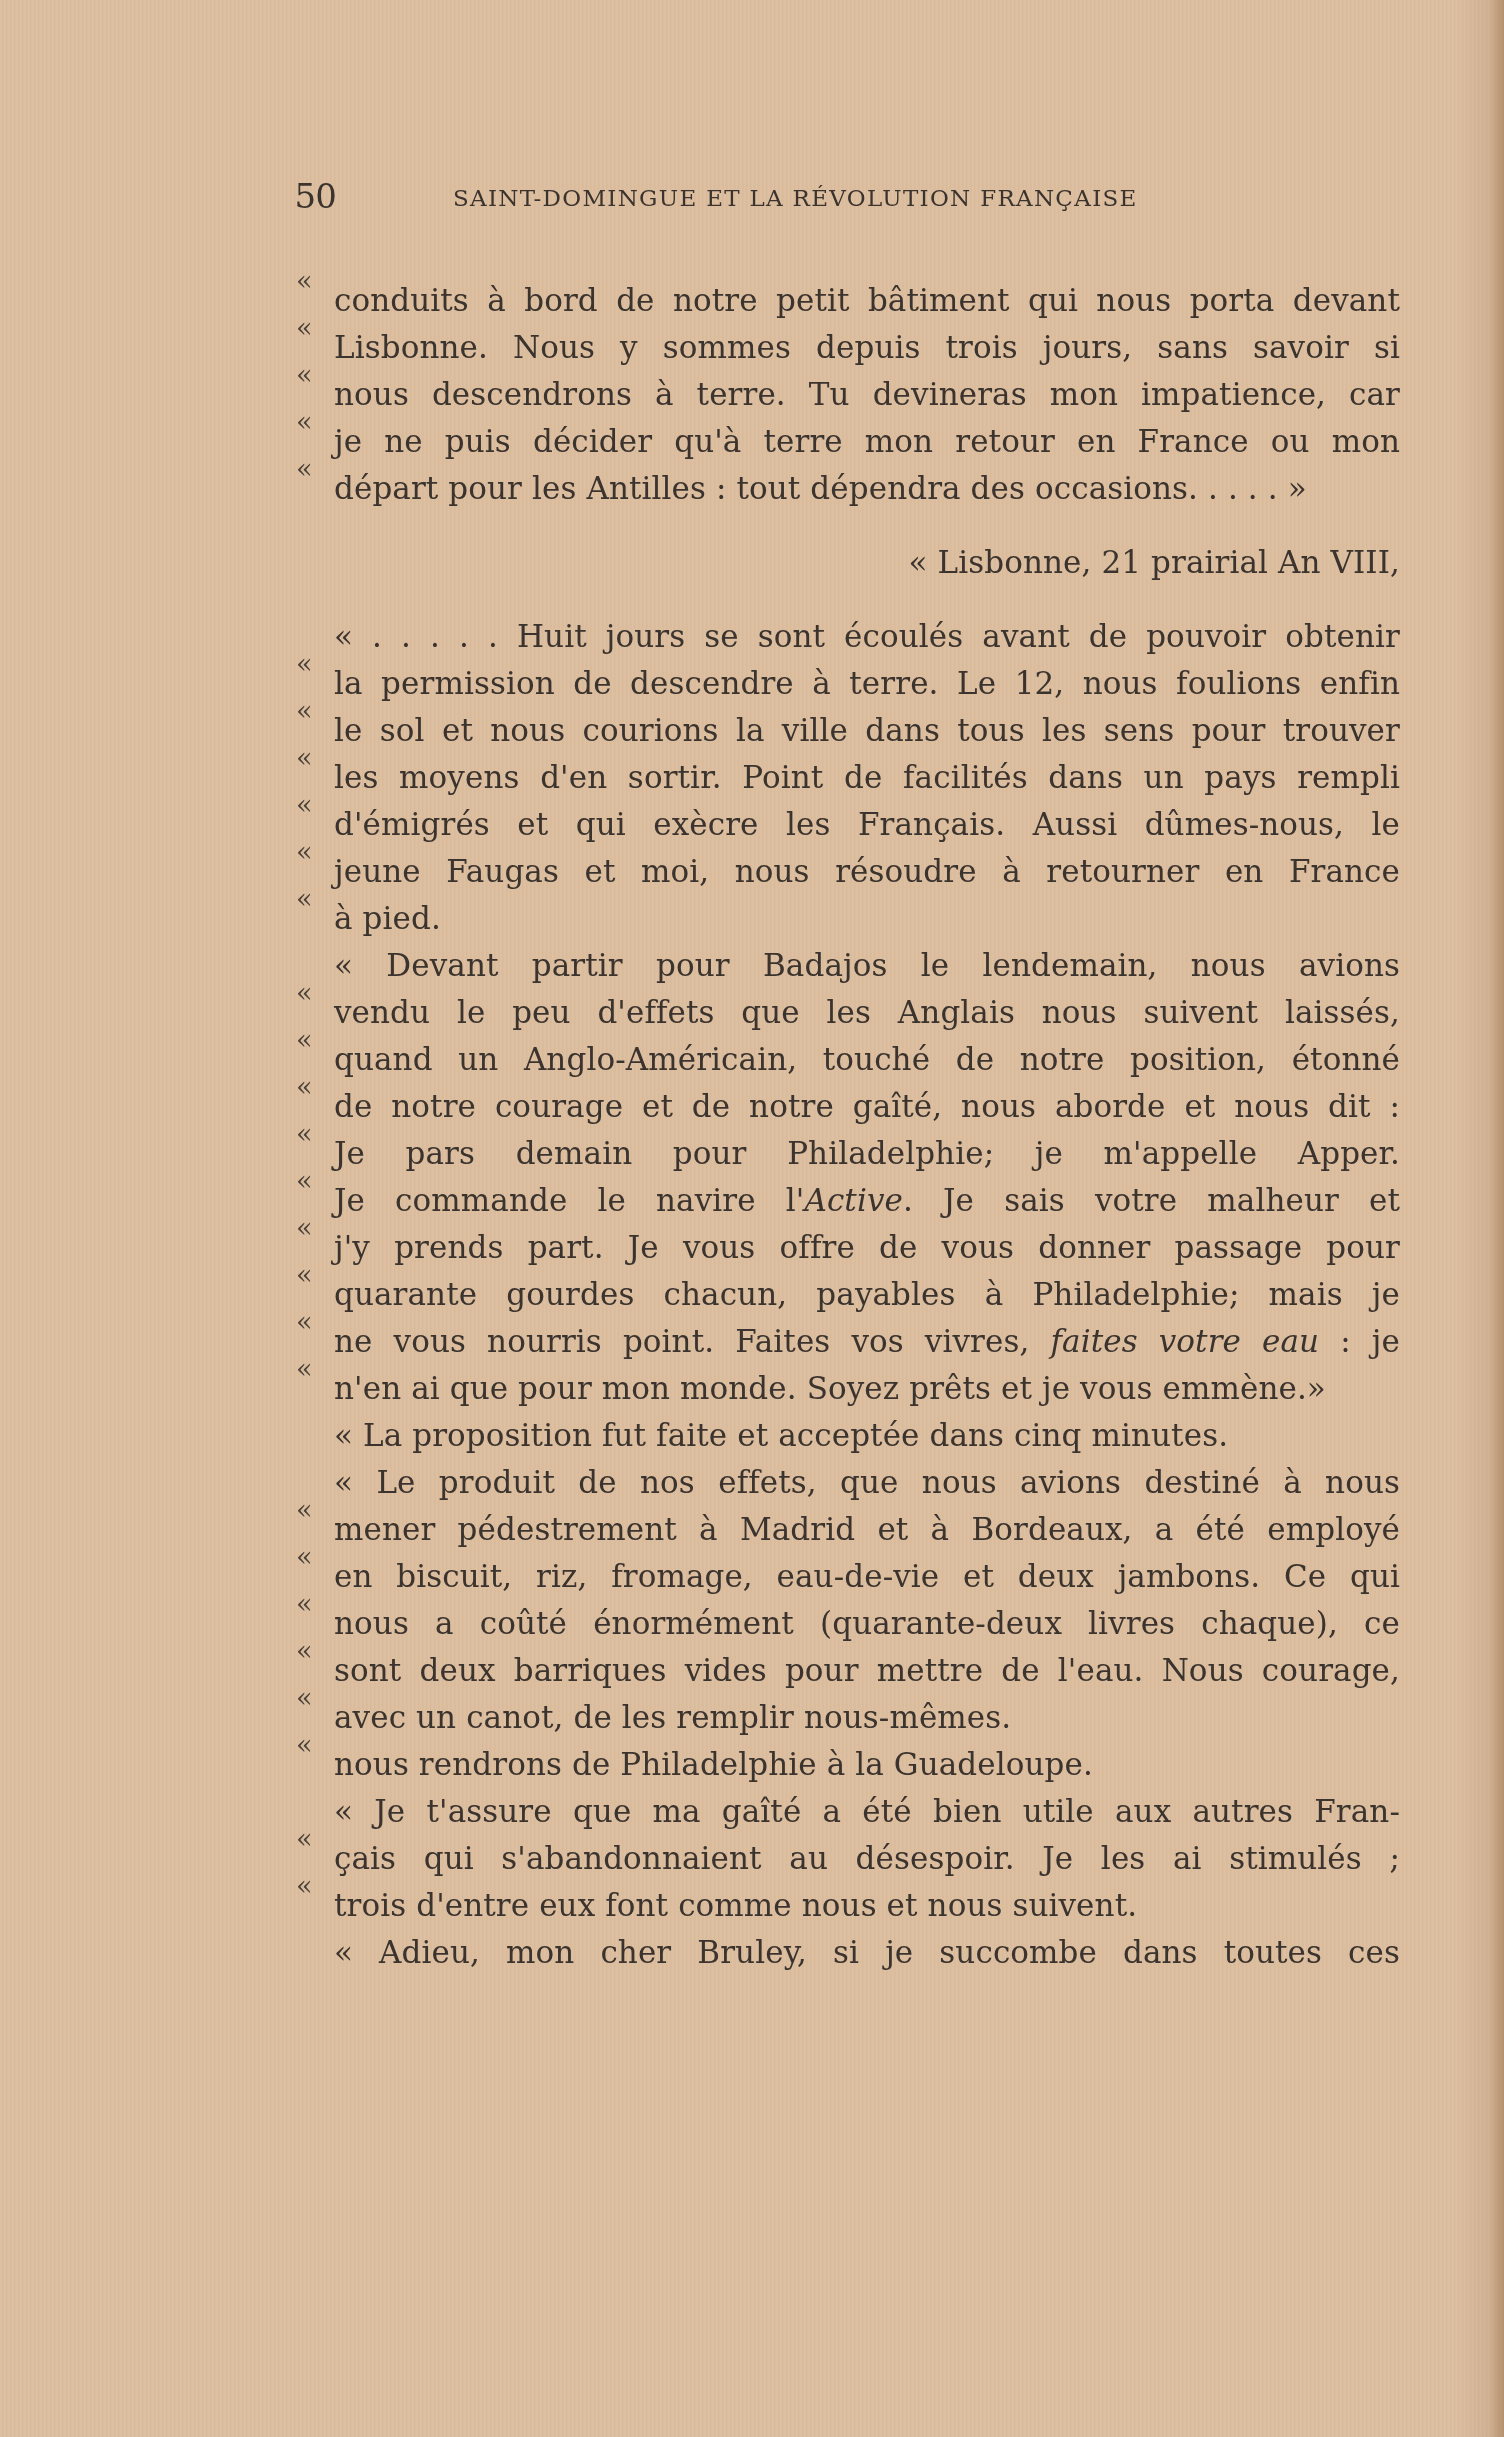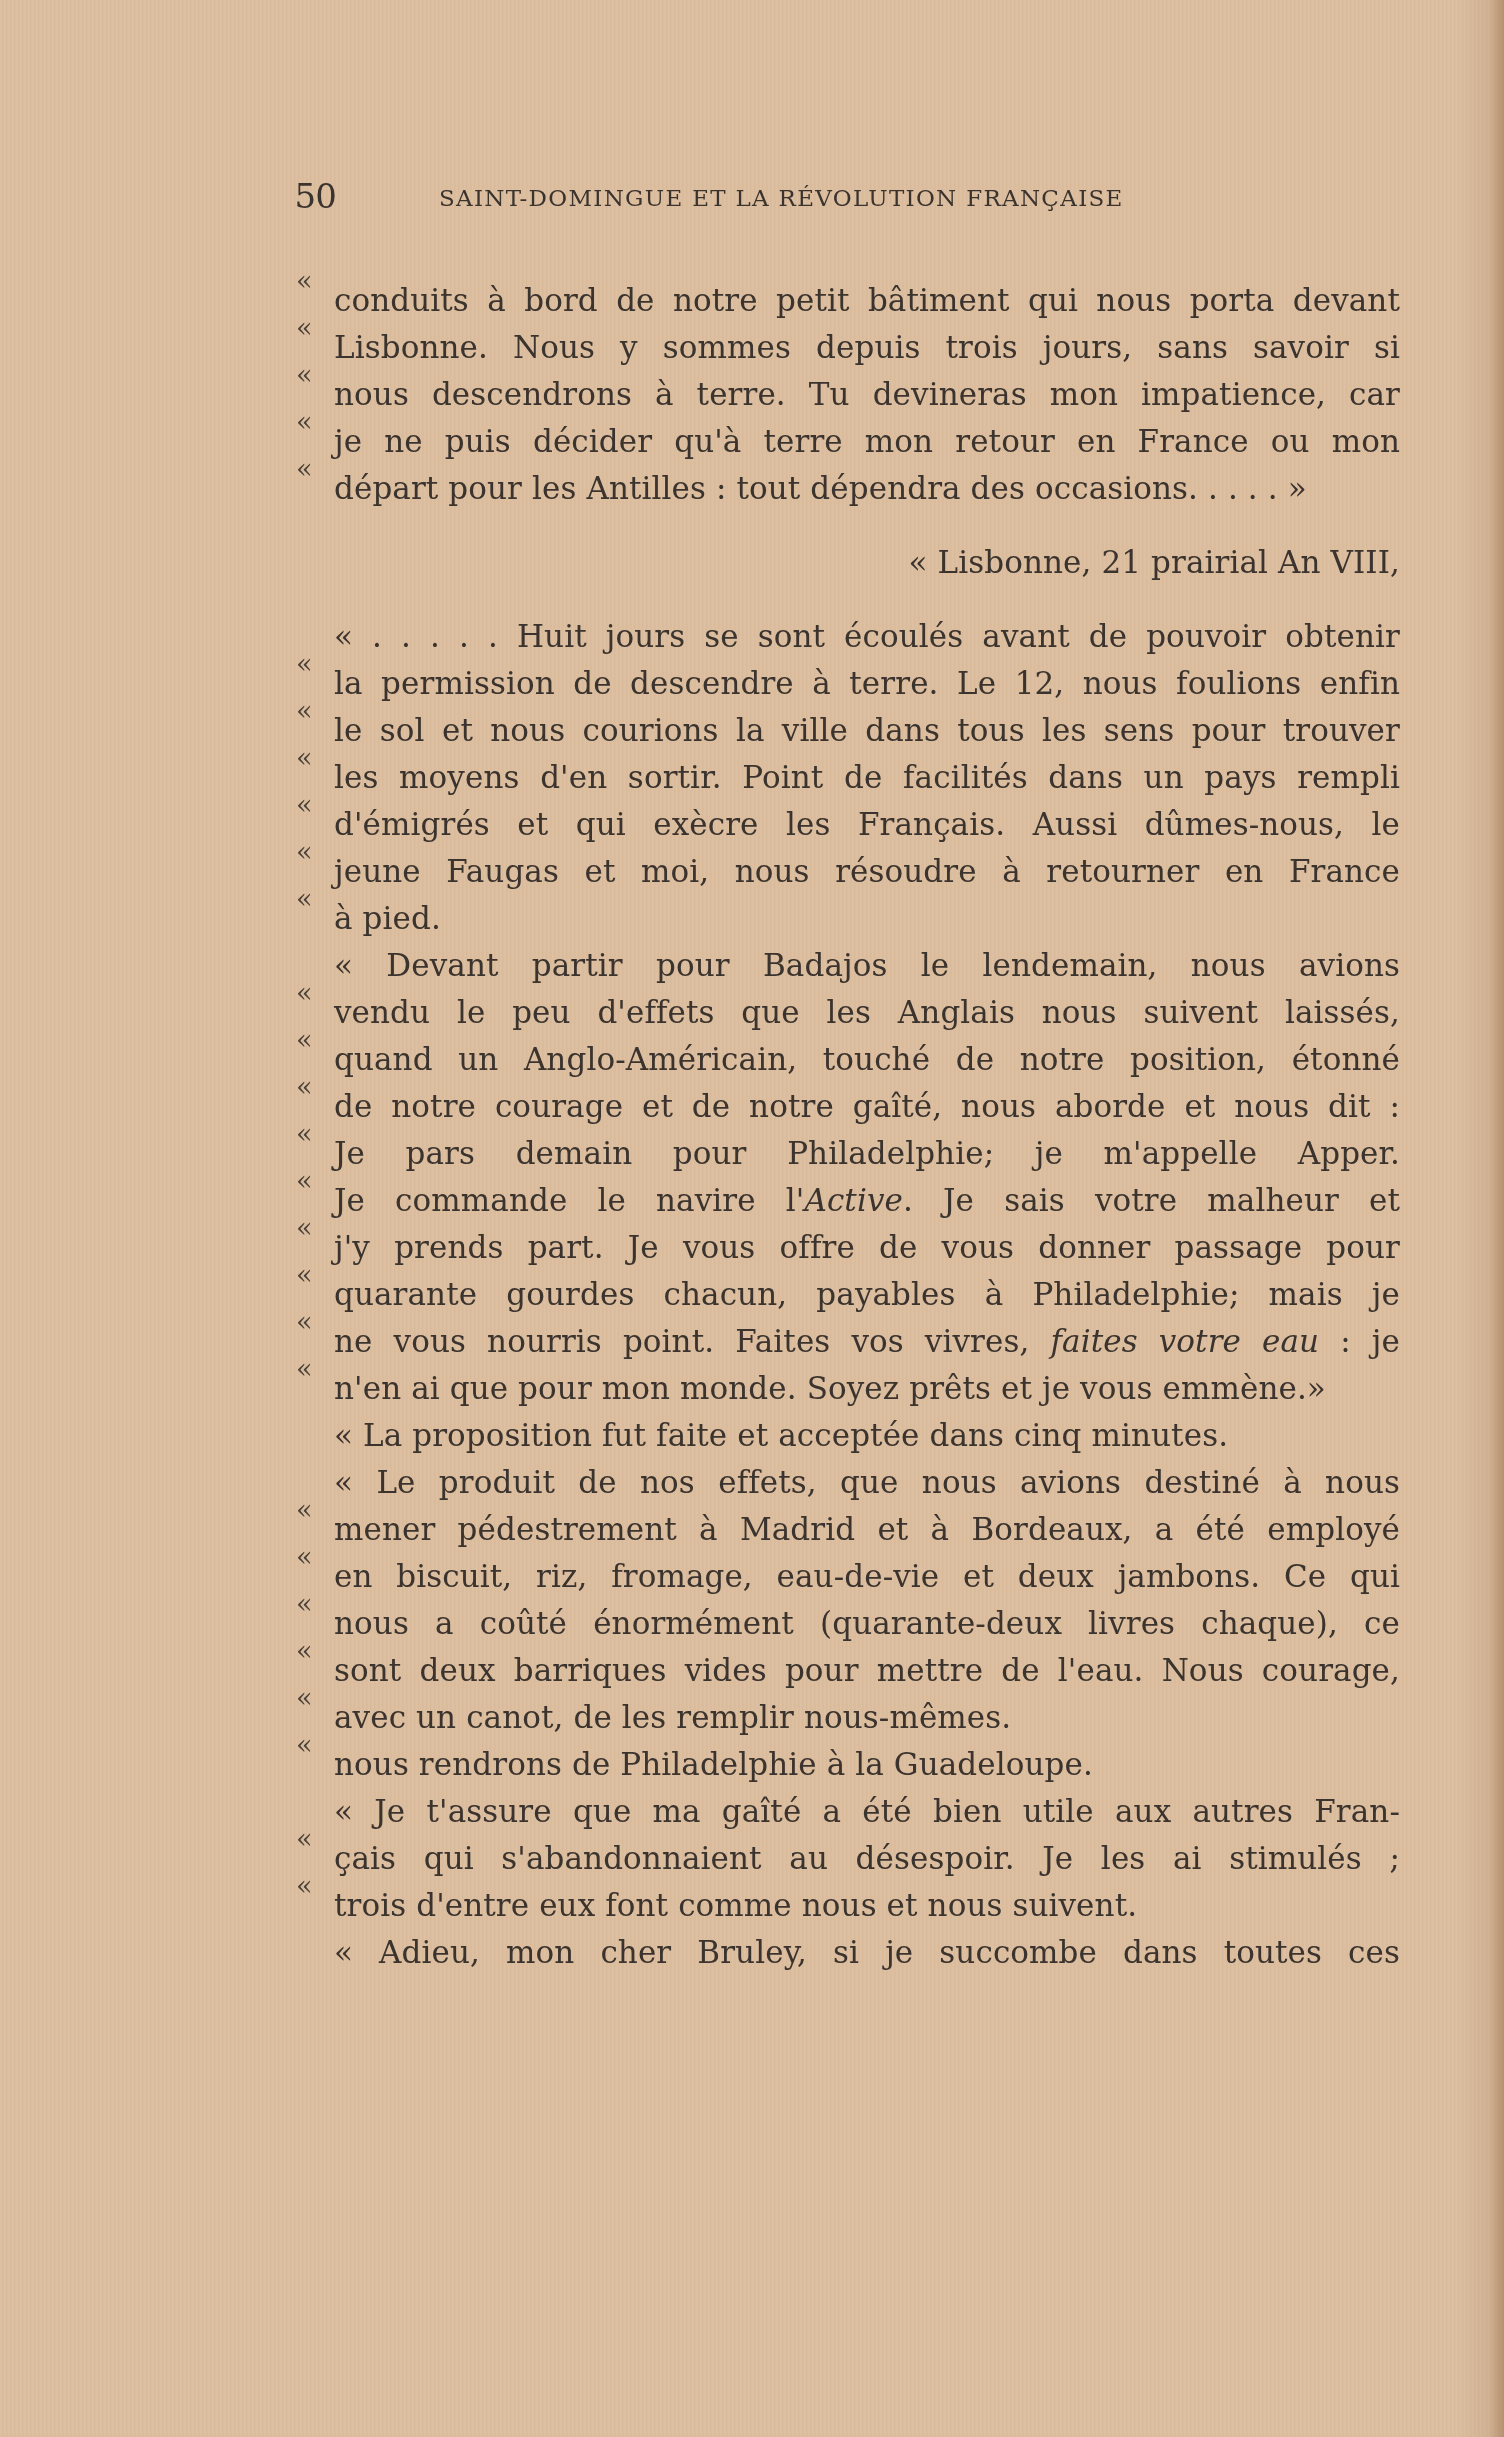--- a/index.html
+++ b/index.html
@@ -35,21 +35,21 @@
     .page-number {
       position: absolute;
       left: 5.4px;
       top: 0;
       font-size: 34px;
       line-height: 40px;
       letter-spacing: -0.7px;
     }
     .running-title {
       position: absolute;
-      left: 150px;
+      left: 164px;
       top: 5.4px;
       font-size: 23px;
       line-height: 34px;
       letter-spacing: 1.3px;
       white-space: nowrap;
     }
     .body-text {
       position: absolute;
       top: 257px;
       left: 296px;

